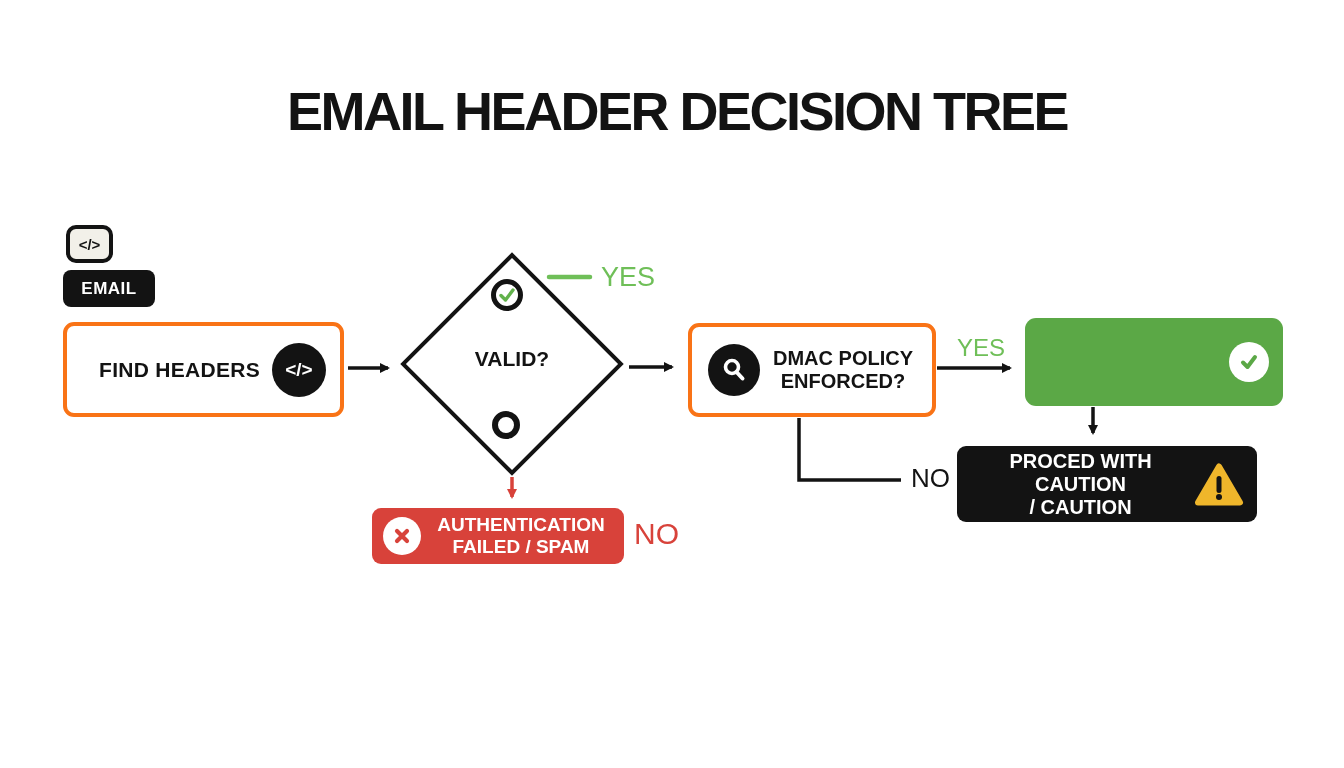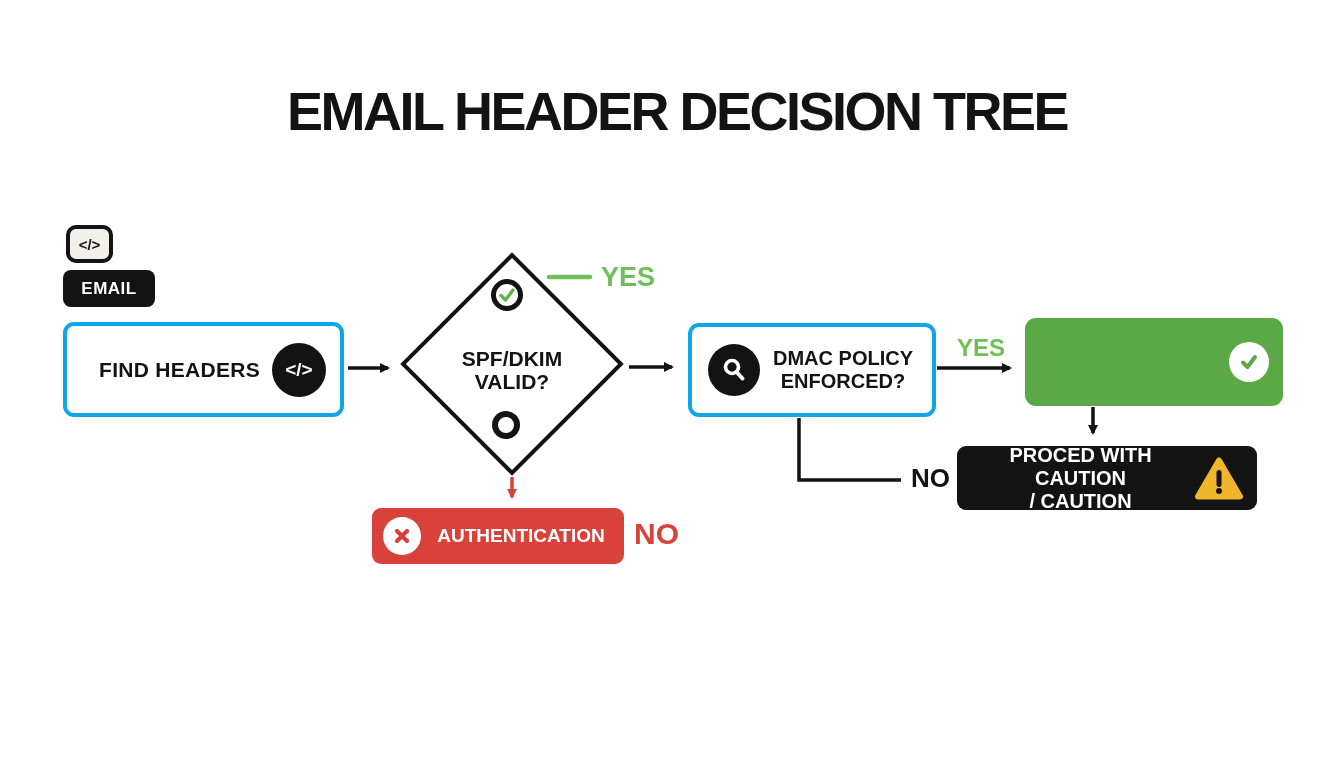--- a/index.html
+++ b/index.html
@@ -37,21 +37,21 @@
   }
   .start-badge {
     position: absolute; left: 63px; top: 270px;
     width: 92px; height: 37px;
     background: #131313; border-radius: 8px;
     color: #fff; display: flex; align-items: center; justify-content: center;
     font-weight: 800; font-size: 17px; letter-spacing: .5px;
   }
 
   .node { position: absolute; border-radius: 11px; display: flex; align-items: center; }
-  .outline { background: #fff; border: 4px solid #0ea5e9; }
+  .outline { background: #fff; border: 4px solid #f97316; }
 
   .find { left: 63px; top: 322px; width: 281px; height: 95px; }
   .find .node-label { font-size: 21px; font-weight: 800; margin-left: 32px; letter-spacing: .3px; }
   .black-circle {
     border-radius: 50%; background: #131313; color: #fff;
     display: flex; align-items: center; justify-content: center;
     font-weight: 800;
   }
   .find .black-circle { position: absolute; right: 14px; top: 50%; transform: translateY(-50%);
     width: 54px; height: 54px; font-size: 19px; }
@@ -64,38 +64,38 @@
   }
   .diamond-text {
     position: absolute; left: 422px; top: 347px; width: 180px;
     text-align: center; font-weight: 800; font-size: 21px; line-height: 1.1;
   }
   .ring { position: absolute; border-radius: 50%; background: #fff;
     display: flex; align-items: center; justify-content: center; }
   .ring-check { left: 491px; top: 279px; width: 32px; height: 32px; border: 5px solid #131313; }
   .ring-empty { left: 492px; top: 411px; width: 28px; height: 28px; border: 6px solid #131313; }
 
-  .edge-label { position: absolute; font-weight: 700; white-space: nowrap; }
+  .edge-label { position: absolute; font-weight: 400; white-space: nowrap; }
   .yes-spf  { left: 601px; top: 262px; font-size: 27px; color: #6FBF58; }
   .yes-dmac { left: 957px; top: 334px; font-size: 24px; color: #6FBF58; }
   .no-dmac  { left: 911px; top: 463px; font-size: 26px; color: #131313; }
   .no-spf   { left: 634px; top: 517px; font-size: 30px; color: #D8423A; }
 
   .dmac { left: 688px; top: 323px; width: 248px; height: 94px; }
   .dmac .black-circle { width: 52px; height: 52px; margin-left: 16px; flex: 0 0 auto; }
   .node-text { font-weight: 800; text-align: center; }
   .dmac .node-text { flex: 1; font-size: 20px; line-height: 1.15; margin-right: 6px; }
 
   .green-box { left: 1025px; top: 318px; width: 258px; height: 88px; background: #5BA846; color: #fff; }
   .green-box .node-text { width: 100%; padding-left: 12px; padding-right: 62px; font-size: 19px; line-height: 1.18; }
   .white-circle { position: absolute; border-radius: 50%; background: #fff;
     display: flex; align-items: center; justify-content: center; }
   .green-box .white-circle { right: 14px; top: 50%; transform: translateY(-50%); width: 40px; height: 40px; }
 
-  .black-box { left: 957px; top: 446px; width: 300px; height: 64px; background: #131313; color: #fff; border-radius: 9px; }
+  .black-box { left: 957px; top: 446px; width: 300px; height: 76px; background: #131313; color: #fff; border-radius: 9px; }
   .black-box .node-text { flex: 1; font-size: 20px; line-height: 1.15; padding-left: 10px; }
   .black-box .warn-wrap { margin-right: 13px; display: flex; align-items: center; }
 
   .red-box { left: 372px; top: 508px; width: 252px; height: 56px; background: #D8423A; color: #fff; border-radius: 9px; }
   .red-box .white-circle { left: 11px; top: 50%; transform: translateY(-50%); width: 38px; height: 38px; }
   .red-box .node-text { width: 100%; padding-left: 52px; padding-right: 6px; font-size: 19px; line-height: 1.18; }
 
   .line-block { display: block; }
 </style>
 </head>
@@ -145,21 +145,20 @@
     </span>
   </div>
 
   <div class="diamond"></div>
   <div class="ring ring-check">
     <svg width="20" height="20" viewBox="0 0 20 20">
       <path d="M4 10.5 L8.5 15 L16 5" stroke="#62B24C" stroke-width="3.4" fill="none" stroke-linecap="round" stroke-linejoin="round"></path>
     </svg>
   </div>
   <div class="diamond-text">
-    <span class="line-block">SPF/DKIM</span>
     <span class="line-block">VALID?</span>
   </div>
   <div class="ring ring-empty"></div>
 
   <div class="edge-label yes-spf">YES</div>
 
   <div class="node outline dmac">
     <span class="black-circle">
       <svg width="30" height="30" viewBox="0 0 30 30">
         <circle cx="13" cy="12" r="6.5" stroke="#ffffff" stroke-width="3.6" fill="none"></circle>
@@ -199,18 +198,19 @@
   <div class="edge-label no-dmac">NO</div>
 
   <div class="node red-box">
     <span class="white-circle">
       <svg width="20" height="20" viewBox="0 0 20 20">
         <path d="M5 5 L15 15 M15 5 L5 15" stroke="#D8423A" stroke-width="4.2" stroke-linecap="round"></path>
       </svg>
     </span>
     <span class="node-text">
       <span class="line-block">AUTHENTICATION</span>
+      <span class="line-block">FAILED / SPAM</span>
     </span>
   </div>
 
   <div class="edge-label no-spf">NO</div>
 
 </div>
 
 </body></html>

